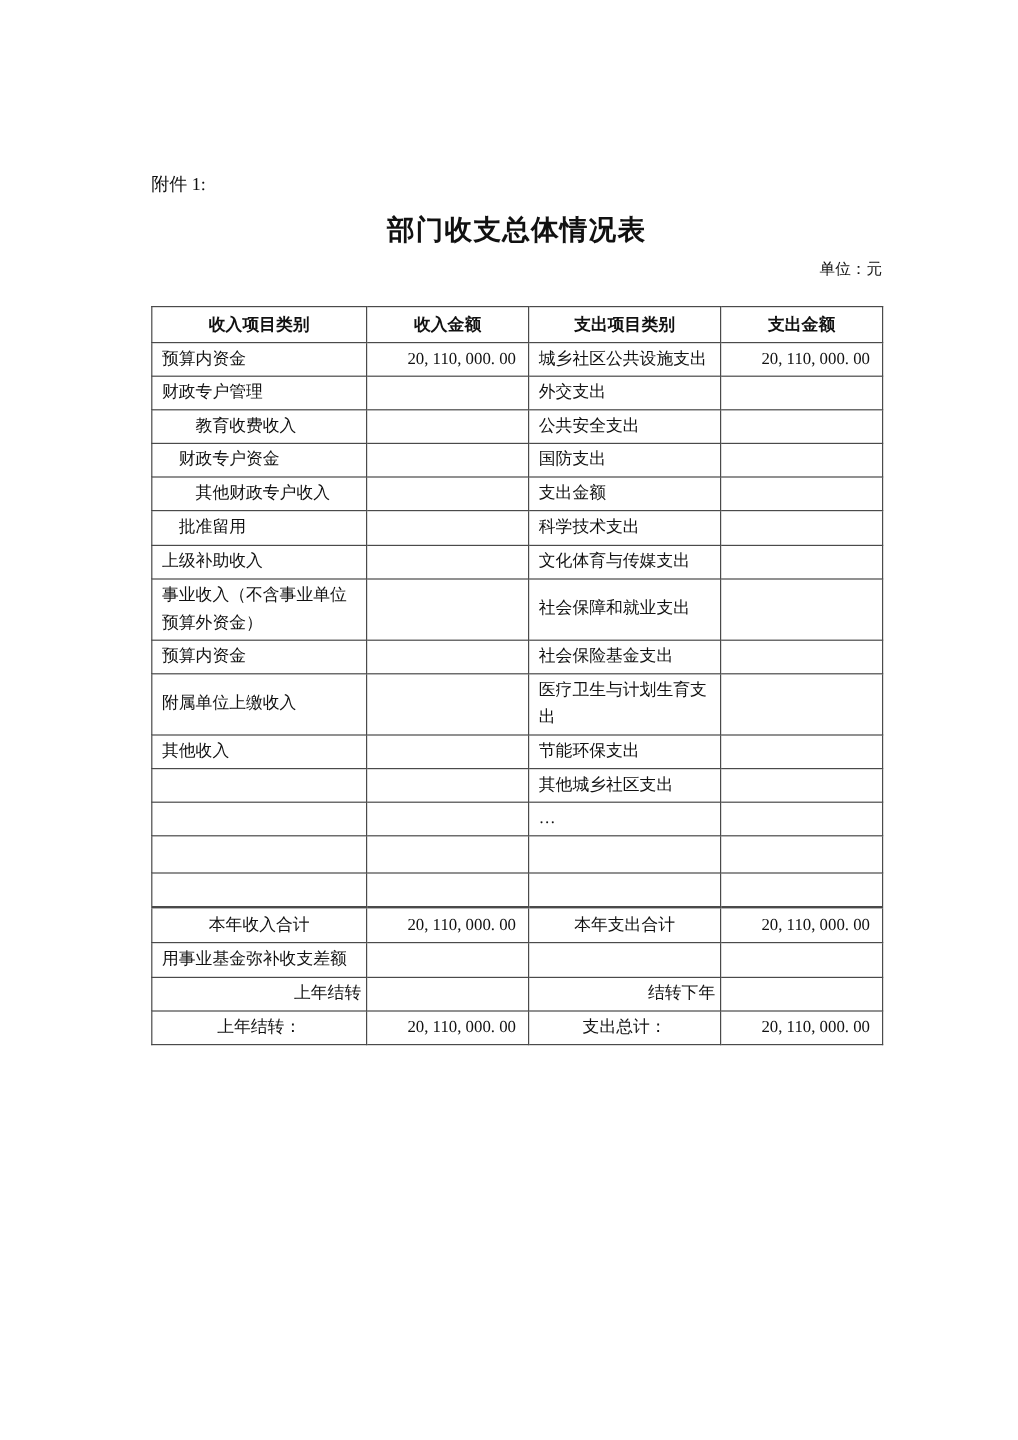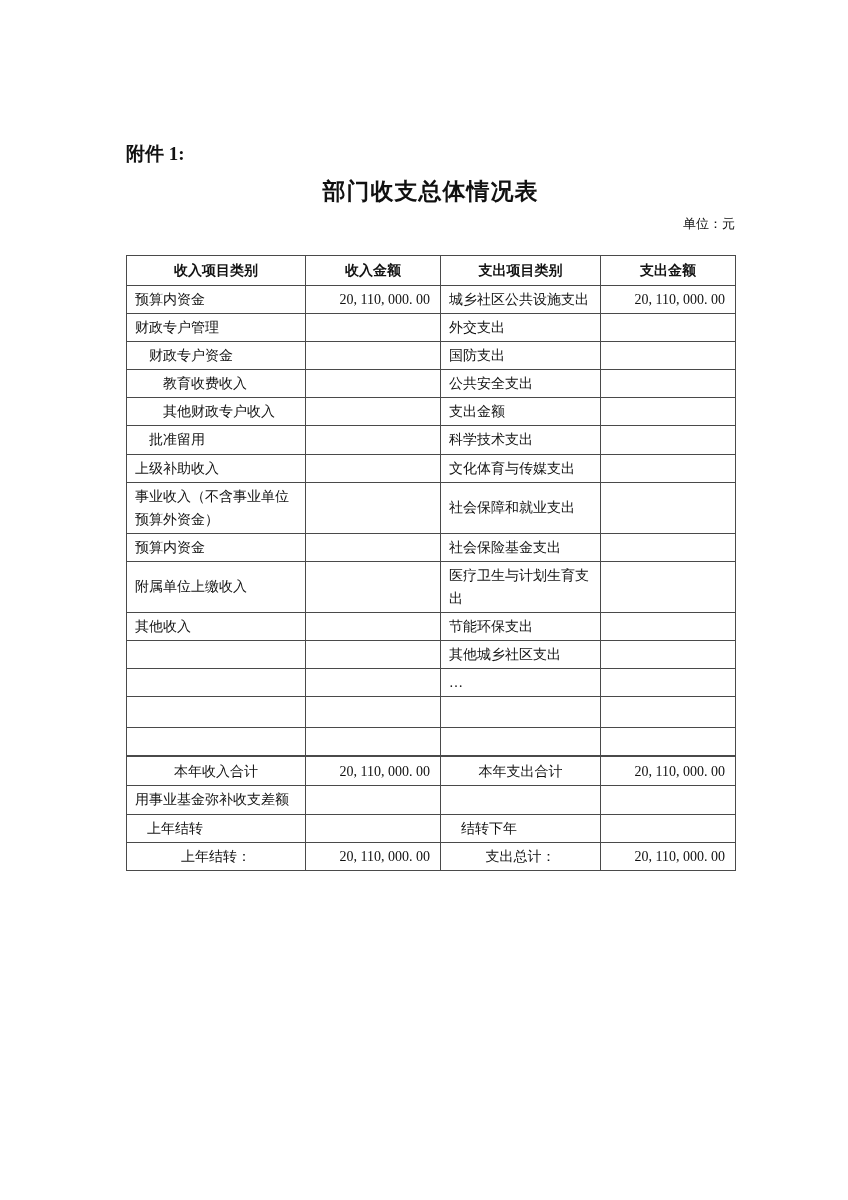--- a/index.html
+++ b/index.html
@@ -20,22 +20,22 @@
     background:var(--paper);
     overflow:hidden;
   }
   .content{
     position:absolute;
     left:126px;
     top:145px;
     width:609px;
   }
   .attachment{
-    font-size:19px;
-    font-weight:bold;
+    font-size:15px;
+    font-weight:normal;
     line-height:18px;
   }
   .doc-title{
     margin-top:15px;
     text-align:center;
     font-size:23px;
     font-weight:bold;
     line-height:28px;
     letter-spacing:1px;
   }
@@ -85,22 +85,22 @@
   
   tbody tr:nth-child(16) td{border-top:2px solid var(--line);height:30px;}
   
   tr.row-total td.cell-item{
     font-weight:normal;
     text-align:center;
     padding-left:4px;
     padding-right:4px;
   }
   tr.row-center td.cell-item{
-    text-align:left;
-    padding-left:20px;
+    text-align:right;
+    padding-left:0;
     padding-right:4px;
   }
 </style>
 </head>
 <body>
 
 <div class="page">
   <div class="content">
 
     <div class="attachment">附件 1:</div>
@@ -132,29 +132,29 @@
             <td class="cell-item">城乡社区公共设施支出</td>
             <td class="cell-amount">20, 110, 000. 00</td>
           </tr>
           <tr>
             <td class="cell-item">财政专户管理</td>
             <td class="cell-amount"></td>
             <td class="cell-item">外交支出</td>
             <td class="cell-amount"></td>
           </tr>
           <tr>
+            <td class="cell-item" style="padding-left: 36px;">教育收费收入</td>
+            <td class="cell-amount"></td>
+            <td class="cell-item">公共安全支出</td>
+            <td class="cell-amount"></td>
+          </tr>
+          <tr>
             <td class="cell-item" style="padding-left: 22px;">财政专户资金</td>
             <td class="cell-amount"></td>
             <td class="cell-item">国防支出</td>
-            <td class="cell-amount"></td>
-          </tr>
-          <tr>
-            <td class="cell-item" style="padding-left: 36px;">教育收费收入</td>
-            <td class="cell-amount"></td>
-            <td class="cell-item">公共安全支出</td>
             <td class="cell-amount"></td>
           </tr>
           <tr>
             <td class="cell-item" style="padding-left: 36px;">其他财政专户收入</td>
             <td class="cell-amount"></td>
             <td class="cell-item">支出金额</td>
             <td class="cell-amount"></td>
           </tr>
           <tr>
             <td class="cell-item" style="padding-left: 22px;">批准留用</td>

